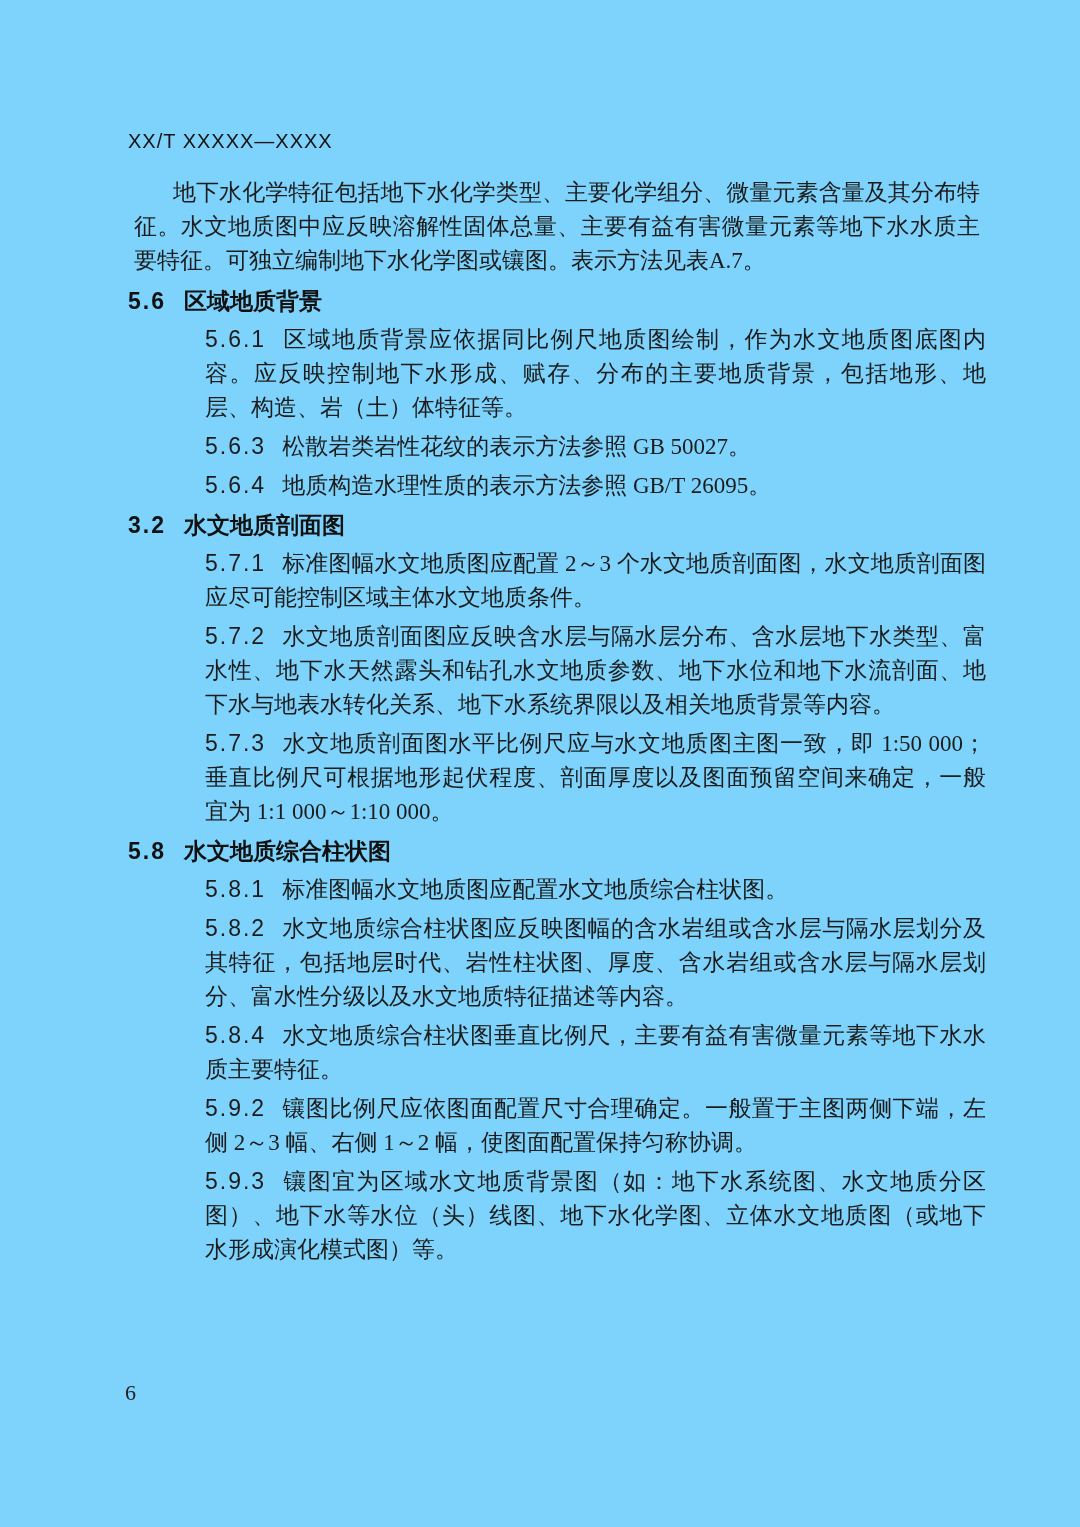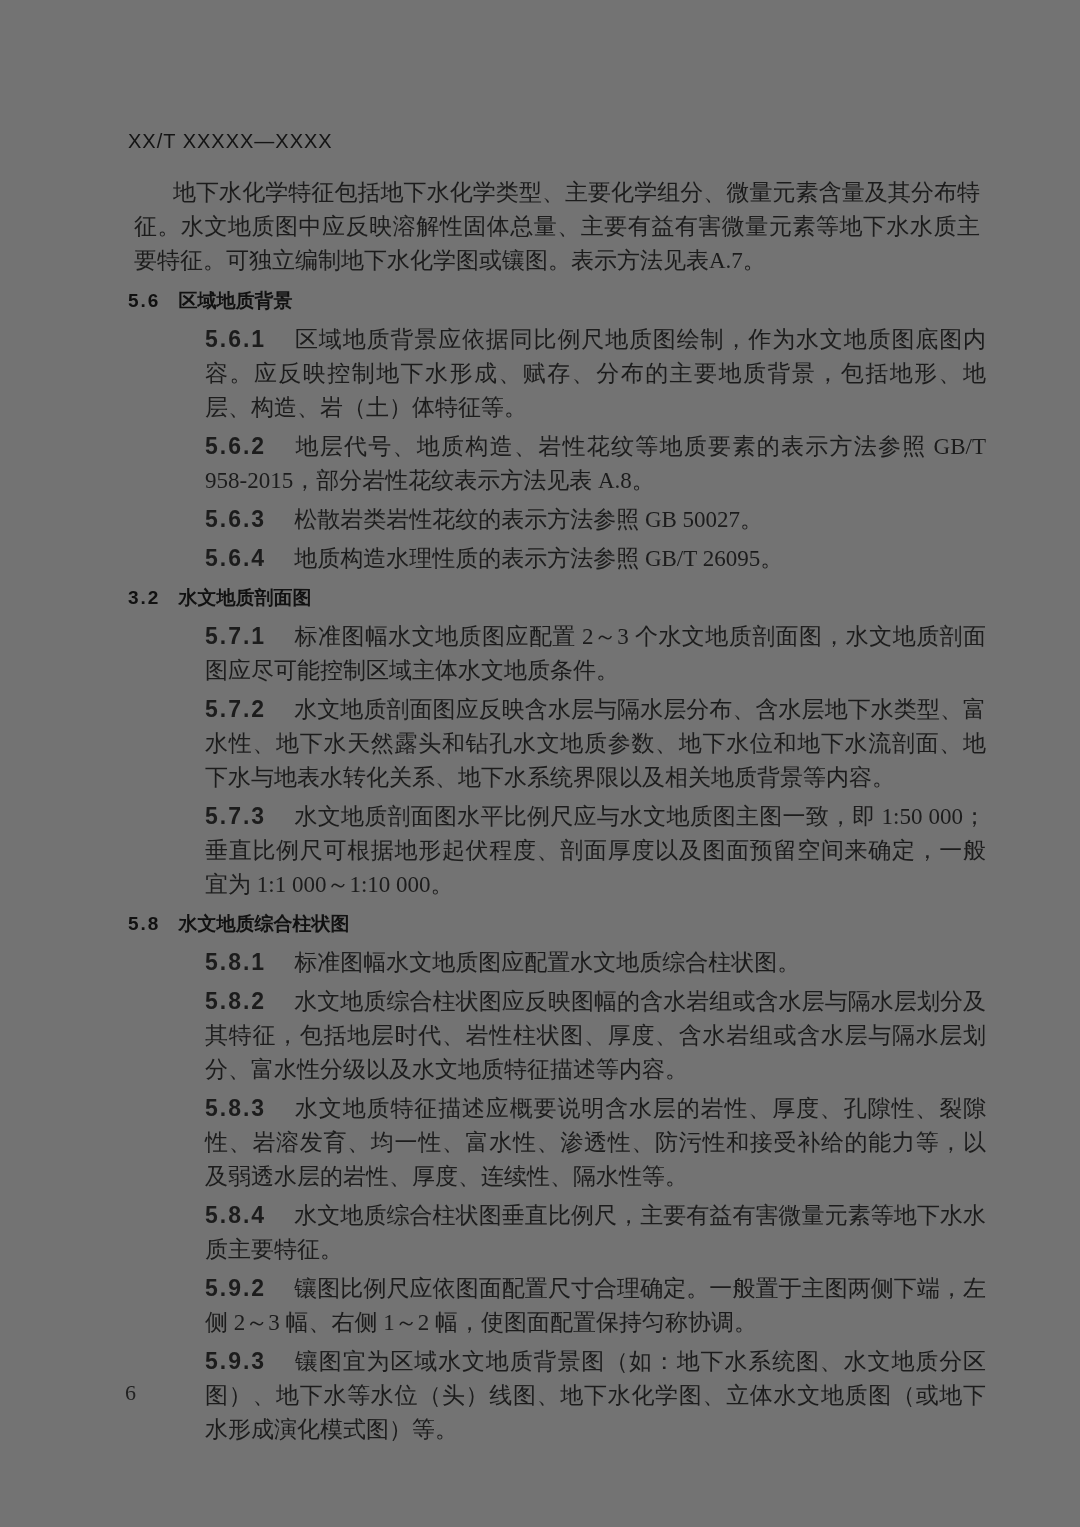--- a/index.html
+++ b/index.html
@@ -31,70 +31,67 @@
     font-size: 23px;
     line-height: 34px;
     text-align: justify;
   }
   .intro {
     margin: 6px;
     text-indent: 39px;
   }
   .section-heading {
     margin: 5px 0 0 0;
-    font-size: 19px;
+    font-size: 23px;
     font-weight: bold;
     font-family: "Liberation Sans", "DejaVu Sans", sans-serif;
     color: #111;
     text-align: left;
   }
   .section-heading .sec-num { margin-right: 18px; letter-spacing: 2px; }
   .clause {
     margin: 4px 0 0 0;
     padding-left: 77px;
   }
   .clause-num {
-    font-weight: bold;
+    font-weight: normal;
     font-family: "Liberation Sans", "DejaVu Sans", sans-serif;
     letter-spacing: 2px;
-    margin-right: 28px;
+    margin-right: 16px;
     white-space: nowrap;
   }
   .page-footer {
     position: absolute;
     left: 125px;
     top: 1380px;
     font-size: 22px;
     color: #222;
   }
 </style>
 </head>
 <body>
 
-<div class="page" style="background: #737373; color: rgb(28, 28, 28);">
+<div class="page" style="background: #7dd3fc; color: rgb(28, 28, 28);">
 
   <div class="doc-header">
     <span>XX/T XXXXX—XXXX</span>
   </div>
 
   <div class="content">
     <p class="intro">地下水化学特征包括地下水化学类型、主要化学组分、微量元素含量及其分布特征。水文地质图中应反映溶解性固体总量、主要有益有害微量元素等地下水水质主要特征。可独立编制地下水化学图或镶图。表示方法见表A.7。</p>
     <div id="sections-container">
   <section class="section">
     <h2 class="section-heading">
       <span class="sec-num">5.6</span><span class="sec-title">区域地质背景</span>
     </h2>
     <div class="clauses">
   <p class="clause">
     <span class="clause-num">5.6.1</span><span class="clause-text">区域地质背景应依据同比例尺地质图绘制，作为水文地质图底图内容。应反映控制地下水形成、赋存、分布的主要地质背景，包括地形、地层、构造、岩（土）体特征等。</span>
   </p>
 
-  <p class="clause">
-    <span class="clause-num">5.6.2</span><span class="clause-text">地层代号、地质构造、岩性花纹等地质要素的表示方法参照 GB/T 958-2015，部分岩性花纹表示方法见表 A.8。</span>
-  </p>
 
   <p class="clause">
     <span class="clause-num">5.6.3</span><span class="clause-text">松散岩类岩性花纹的表示方法参照 GB 50027。</span>
   </p>
 
   <p class="clause">
     <span class="clause-num">5.6.4</span><span class="clause-text">地质构造水理性质的表示方法参照 GB/T 26095。</span>
   </p>
 </div>
   </section>
@@ -124,23 +121,20 @@
     </h2>
     <div class="clauses">
   <p class="clause">
     <span class="clause-num">5.8.1</span><span class="clause-text">标准图幅水文地质图应配置水文地质综合柱状图。</span>
   </p>
 
   <p class="clause">
     <span class="clause-num">5.8.2</span><span class="clause-text">水文地质综合柱状图应反映图幅的含水岩组或含水层与隔水层划分及其特征，包括地层时代、岩性柱状图、厚度、含水岩组或含水层与隔水层划分、富水性分级以及水文地质特征描述等内容。</span>
   </p>
 
-  <p class="clause">
-    <span class="clause-num">5.8.3</span><span class="clause-text">水文地质特征描述应概要说明含水层的岩性、厚度、孔隙性、裂隙性、岩溶发育、均一性、富水性、渗透性、防污性和接受补给的能力等，以及弱透水层的岩性、厚度、连续性、隔水性等。</span>
-  </p>
 
   <p class="clause">
     <span class="clause-num">5.8.4</span><span class="clause-text">水文地质综合柱状图垂直比例尺，主要有益有害微量元素等地下水水质主要特征。</span>
   </p>
 </div>
   </section>
 
   <section class="section">
     <div class="clauses">
 

